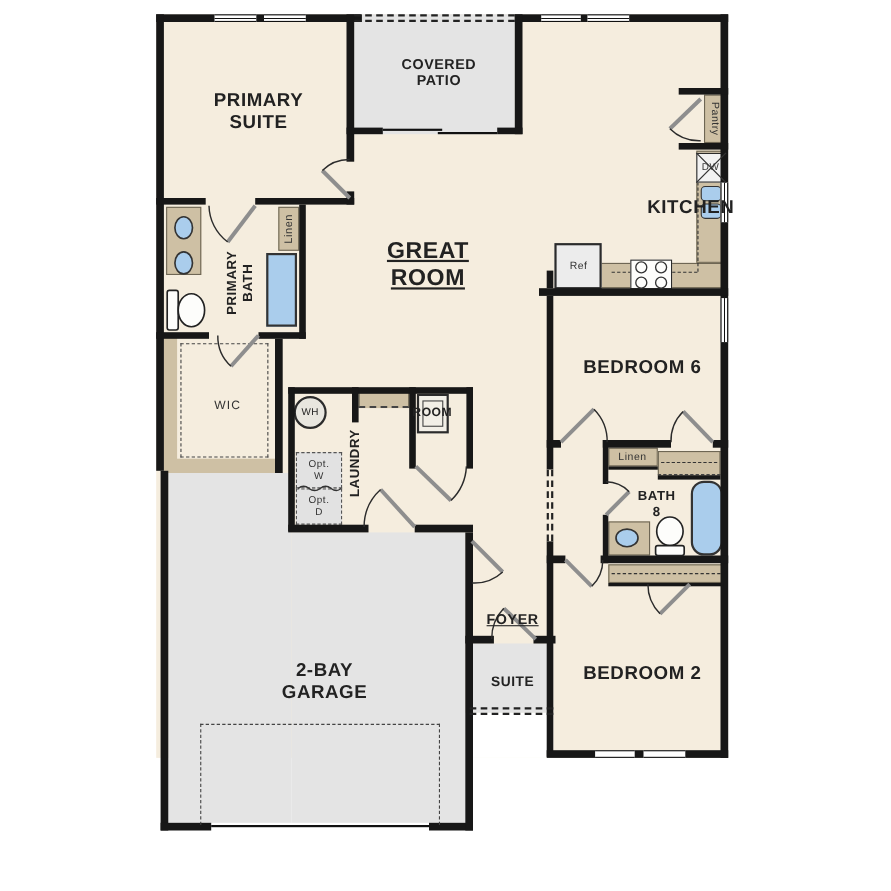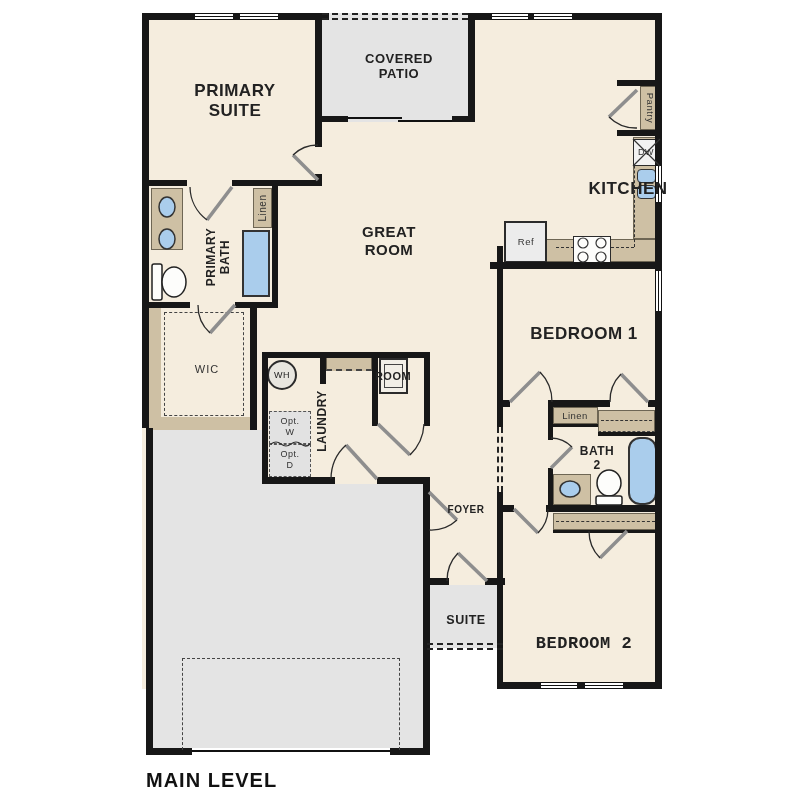--- a/index.html
+++ b/index.html
@@ -225,37 +225,38 @@
     <g>
       <path class="thin" d="M271,444 q5,-4 10,0 t10,0 t10,0 t9,0"></path>
     </g>
   </svg>
 
   <div class="lbl" style="left:235px;top:101px;font-size:17px;">PRIMARY
 SUITE</div>
   <div class="lbl" style="left:399px;top:66px;font-size:13px;">COVERED
 PATIO</div>
   <div class="lbl" style="left:580px;top:189px;font-size:17px;margin-left:48px;">KITCHEN</div>
-  <div class="lbl" style="left:389px;top:241px;font-size:15px;">GREAT
+  <div class="lbl" style="left:389px;top:241px;font-size:21px;text-decoration:underline;">GREAT
 ROOM</div>
   <div class="lbl rm90" style="left:218px;top:257px;font-size:12px;">PRIMARY
 BATH</div>
   <div class="lbl rm90 n" style="left:263px;top:208px;font-size:10px;">Linen</div>
   <div class="lbl n" style="left:207px;top:369px;font-size:11px;letter-spacing:1px;">WIC</div>
   <div class="lbl n" style="left:282px;top:375px;font-size:9px;color:#222;">WH</div>
   <div class="lbl" style="left:393px;top:376px;font-size:11px;font-weight:600;">ROOM</div>
   <div class="lbl rm90" style="left:322px;top:421px;font-size:12px;">LAUNDRY</div>
   <div class="lbl n" style="left:290px;top:427px;font-size:9px;">Opt.
 W</div>
   <div class="lbl n" style="left:290px;top:460px;font-size:9px;">Opt.
 D</div>
   <div class="lbl rp90 n" style="left:650px;top:108px;font-size:9.5px;">Pantry</div>
   <div class="lbl n" style="left:646px;top:152px;font-size:9px;">DW</div>
   <div class="lbl n" style="left:526px;top:242px;font-size:9.5px;">Ref</div>
-  <div class="lbl" style="left:584px;top:334px;font-size:17px;">BEDROOM 1</div>
+  <div class="lbl" style="left:584px;top:334px;font-size:17px;">BEDROOM 6</div>
   <div class="lbl n" style="left:575px;top:416px;font-size:9.5px;">Linen</div>
   <div class="lbl" style="left:597px;top:458px;font-size:12px;">BATH
-2</div>
-  <div class="lbl" style="left:584px;top:644px;font-size:17px;font-family:Liberation Mono, monospace;">BEDROOM 2</div>
-  <div class="lbl" style="left:466px;top:510px;font-size:10px;">FOYER</div>
+8</div>
+  <div class="lbl" style="left:584px;top:612px;font-size:17px;">BEDROOM 2</div>
+  <div class="lbl" style="left:466px;top:563px;font-size:13px;text-decoration:underline;">FOYER</div>
   <div class="lbl" style="left:466px;top:620px;font-size:12.5px;">SUITE</div>
-  <div class="lbl title" style="left:146px;top:781px;font-size:20px;">MAIN LEVEL</div>
+  <div class="lbl" style="left:295px;top:620px;font-size:17px;">2-BAY
+GARAGE</div>
 </div>
 
 </body></html>

